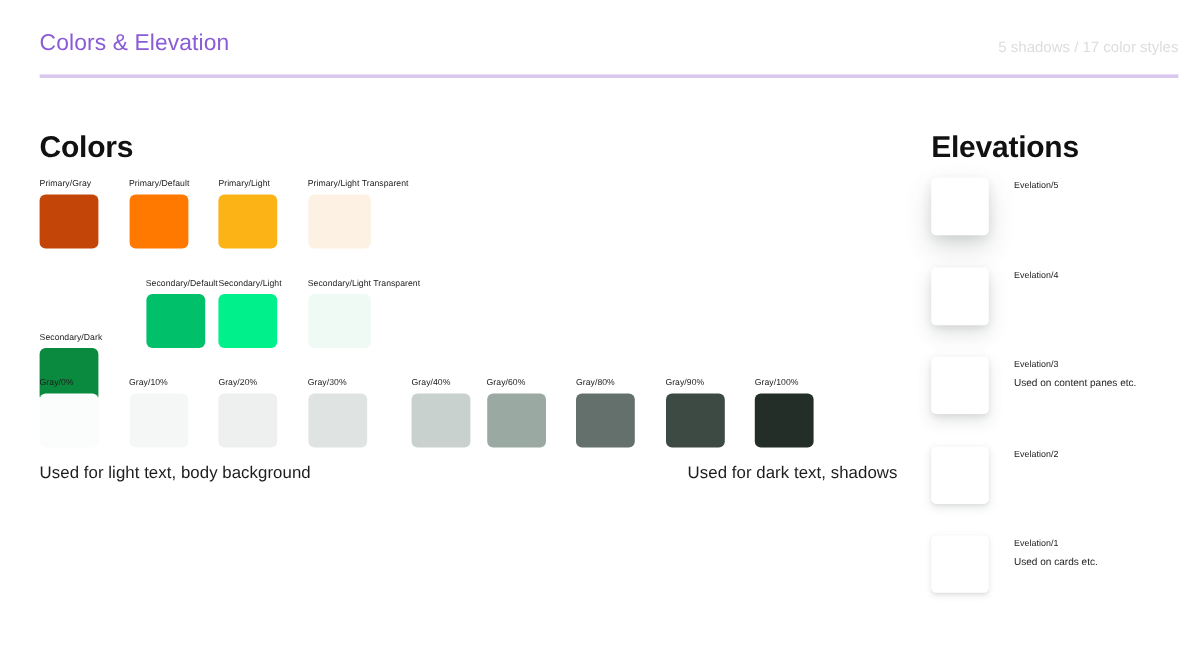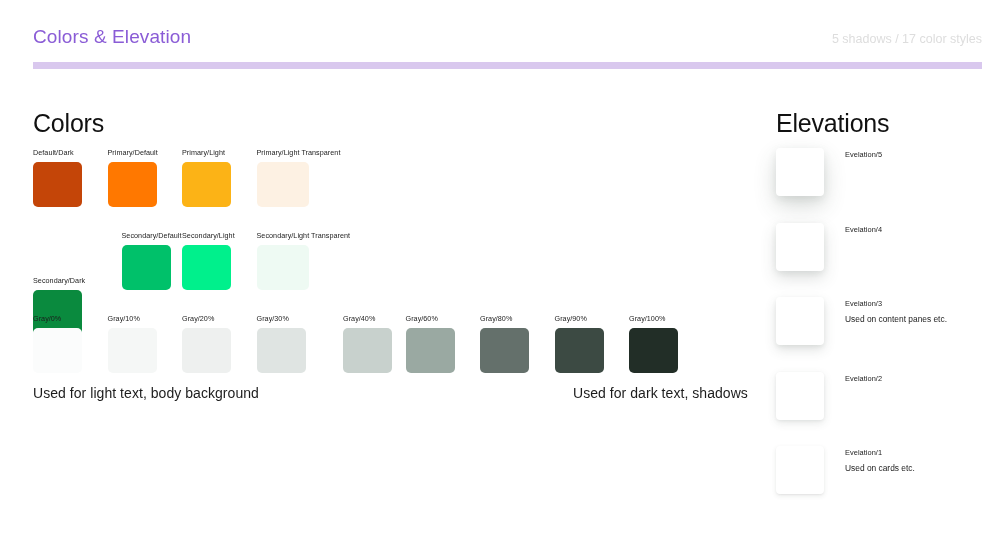--- a/index.html
+++ b/index.html
@@ -16,21 +16,21 @@
     -webkit-font-smoothing: antialiased;
   }
 
   
   .page-header {
     position: absolute;
     left: 33px;
     top: 26px;
     width: 949px;
     height: 36px;
-    border-bottom: 7px solid #000000;
+    border-bottom: 3px solid #000000;
     display: flex;
     align-items: flex-start;
     justify-content: space-between;
   }
   .page-title {
     font-size: 19px;
     color: #8a5cd6;
     letter-spacing: 0.1px;
     line-height: 22px;
   }
@@ -40,20 +40,21 @@
     line-height: 22px;
     padding-top: 2px;
   }
 
   
   .section-heading {
     position: absolute;
     font-size: 25px;
     color: #111111;
     letter-spacing: -0.2px;
+    font-weight: bold;
   }
   #colors-heading { left: 33px; top: 109px; }
   #elevations-heading { left: 776px; top: 109px; }
 
   
   .colors-panel {
     position: absolute;
     left: 33px;
     top: 148px;
     width: 700px;
@@ -152,21 +153,21 @@
 </div>
 
 <div class="section-heading" id="colors-heading">Colors</div>
 
 <div class="section-heading" id="elevations-heading">Elevations</div>
 
 <div class="colors-panel">
 
   <div class="swatch-row row-primary">
     <div class="swatch-cell" style="left:0px;">
-      <div class="swatch-label">Default/Dark</div>
+      <div class="swatch-label">Primary/Gray</div>
       <div class="swatch-chip" style="background: rgb(196, 69, 8);"></div>
     </div>
     <div class="swatch-cell" style="left:74.5px;">
       <div class="swatch-label">Primary/Default</div>
       <div class="swatch-chip" style="background: rgb(255, 120, 0);"></div>
     </div>
     <div class="swatch-cell" style="left:149px;">
       <div class="swatch-label">Primary/Light</div>
       <div class="swatch-chip" style="background: rgb(252, 179, 22);"></div>
     </div>

